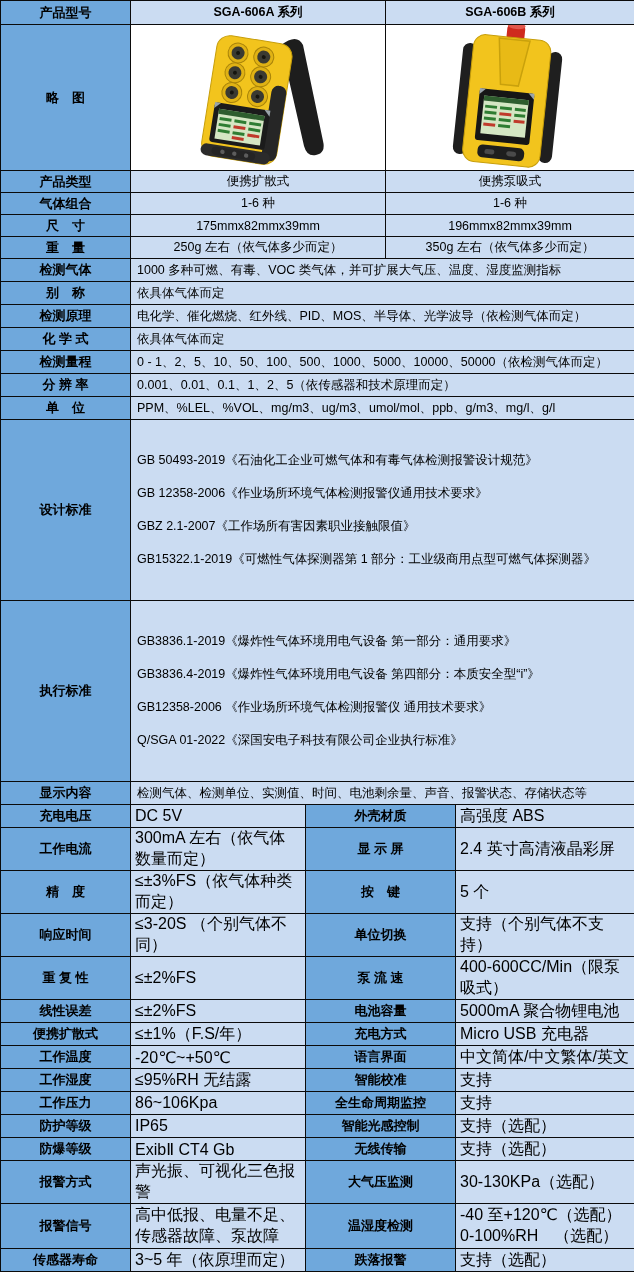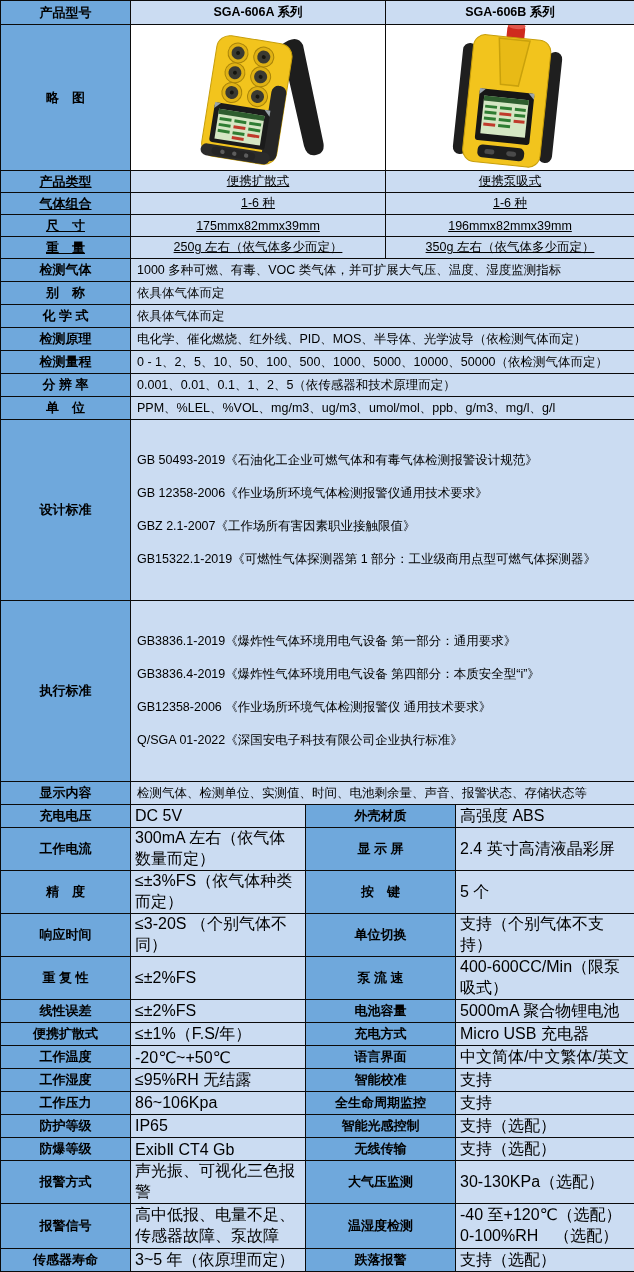--- a/index.html
+++ b/index.html
@@ -5,21 +5,21 @@
   html,body{margin:0;padding:0;background:#fff;}
   body{width:634px;font-family:"Liberation Sans","DejaVu Sans",sans-serif;color:#000;}
   table{border-collapse:collapse;width:634px;table-layout:fixed;}
   td,th{border:1px solid #0b0b0b;padding:0 6px;font-size:12.5px;overflow:hidden;vertical-align:middle;}
   th.hd{background:#6fa8dc;font-weight:bold;font-size:13px;text-align:center;padding:0 1px;}
   td.val{background:#cbdcf2;white-space:pre-line;text-align:left;}
   td.c{text-align:center;}
   .b{font-weight:bold;}
   tr.r-top td, tr.r-top th{height:23px;}
   tr.r-img td{height:145px;background:#ffffff;padding:0;}
-  tr.r-std td, tr.r-std th{height:21px;text-decoration:underline;}
+  tr.r-std td, tr.r-std th{height:21px;}
   tr.r-full td, tr.r-full th{height:22px;}
   tr.r-pair td, tr.r-pair th{height:22px;}
   td.pv{font-size:16px;padding:0 4px;}
   .lines{padding:3px 0;}
   .lines>div{line-height:19px;}
   .imgbox{width:100%;height:145px;display:flex;align-items:center;justify-content:center;}
   svg{display:block;}
 </style>
 </head>
 <body>
@@ -182,26 +182,26 @@
 
   <tr class="r-full">
     <th class="hd">检测气体</th>
     <td class="val" colspan="4">1000 多种可燃、有毒、VOC 类气体，并可扩展大气压、温度、湿度监测指标</td>
   </tr>
   <tr class="r-full">
     <th class="hd">别　称</th>
     <td class="val" colspan="4">依具体气体而定</td>
   </tr>
   <tr class="r-full">
+    <th class="hd">检测原理</th>
+    <td class="val" colspan="4">电化学、催化燃烧、红外线、PID、MOS、半导体、光学波导（依检测气体而定）</td>
+  </tr>
+  <tr class="r-full">
     <th class="hd">化 学 式</th>
     <td class="val" colspan="4">依具体气体而定</td>
-  </tr>
-  <tr class="r-full">
-    <th class="hd">检测原理</th>
-    <td class="val" colspan="4">电化学、催化燃烧、红外线、PID、MOS、半导体、光学波导（依检测气体而定）</td>
   </tr>
   <tr class="r-full">
     <th class="hd">检测量程</th>
     <td class="val" colspan="4">0 - 1、2、5、10、50、100、500、1000、5000、10000、50000（依检测气体而定）</td>
   </tr>
   <tr class="r-full">
     <th class="hd">分 辨 率</th>
     <td class="val" colspan="4">0.001、0.01、0.1、1、2、5（依传感器和技术原理而定）</td>
   </tr>
   <tr class="r-full">

